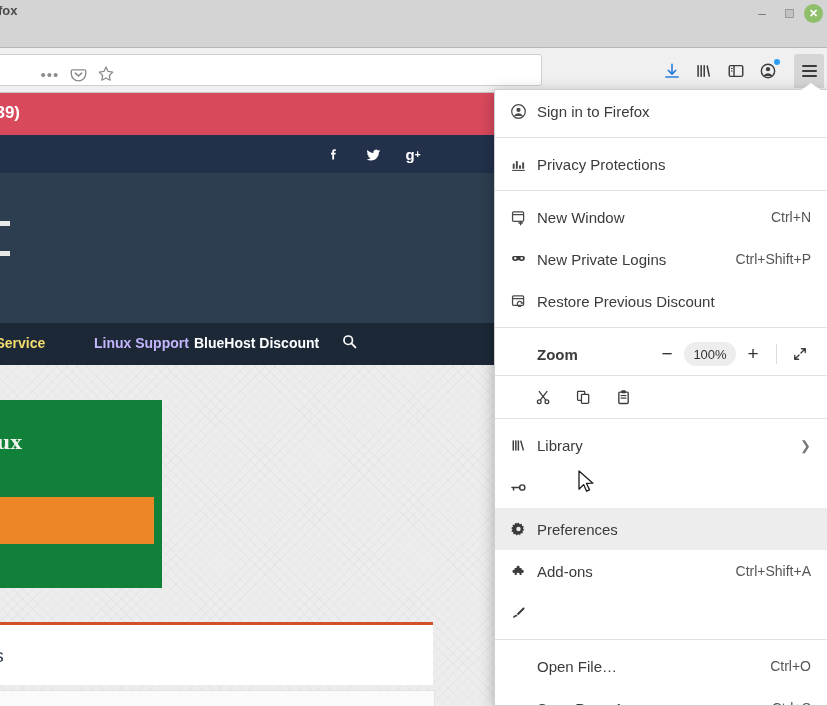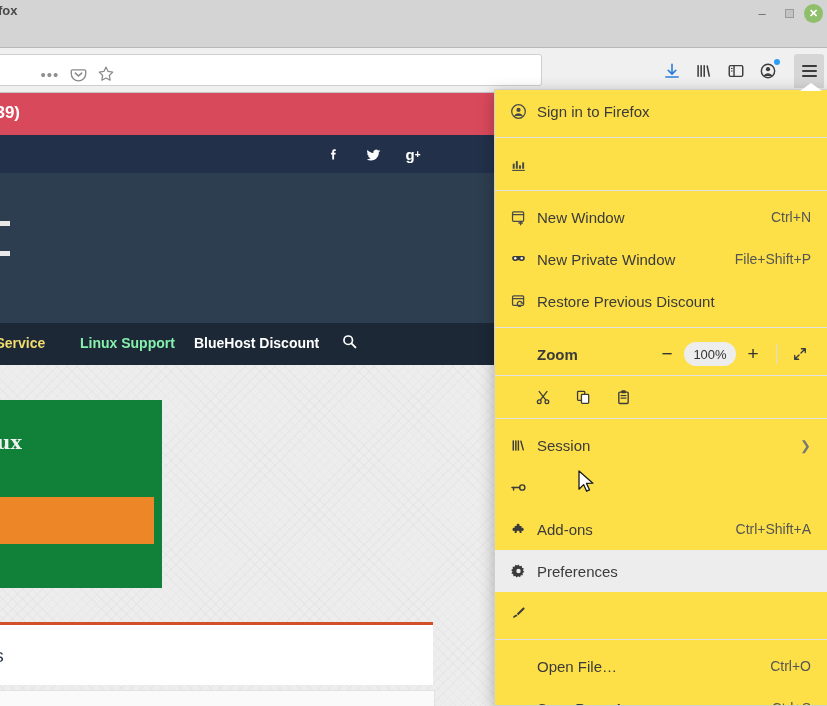--- a/index.html
+++ b/index.html
@@ -120,21 +120,21 @@
   #hero-bars span{display:block;width:16px;height:5px;background:#e8e8e8;margin-bottom:25px;}
   #navmenu{
     position:absolute;left:0;top:230px;width:495px;height:42px;
     background:#1c2836;
   }
   .nav-link{
     position:absolute;top:12px;
     font-size:14px;font-weight:bold;white-space:nowrap;
   }
   #nav-1{left:-17px;color:#f2dd6e;}
-  #nav-2{left:80px;color:#86efac;}
+  #nav-2{left:94px;color:#c4b5fd;}
   #nav-3{left:194px;color:#ffffff;}
   #nav-search{left:341px;top:10px;color:#ffffff;font-size:16px;font-weight:bold;}
 
   #ad-box{
     position:absolute;left:-160px;top:307px;width:322px;height:188px;
     background:#118039;
   }
   #ad-line1{
     position:absolute;left:24px;top:30px;width:300px;
     color:#eef3ee;font-family:"DejaVu Serif", serif;font-weight:bold;font-size:19px;
@@ -158,21 +158,21 @@
     font-size:19px;color:#2c3e50;
   }
   #card2{
     position:absolute;left:-120px;top:597px;width:553px;height:40px;
     background:#fafafa;border:1px solid #e3e3e3;
   }
 
   
   #menu-panel{
     position:absolute;left:494px;top:89px;width:333px;height:617px;
-    background:#fde047;
+    background:#ffffff;
     border:1px solid #cfcfcf;
     border-right:none;
     box-shadow:0 3px 14px rgba(0,0,0,.28);
     box-sizing:border-box;
     overflow:hidden;
   }
   #menu-arrow{
     position:absolute;left:800px;top:83px;
     width:0;height:0;
     border-left:11px solid transparent;
@@ -359,20 +359,21 @@
   <div class="mi">
     <span class="mi-ico">
       <svg width="17" height="17" viewBox="0 0 20 20">
           <rect x="3.2" y="9" width="2.3" height="6" fill="#4a4a4a"></rect>
           <rect x="6.9" y="6" width="2.3" height="9" fill="#4a4a4a"></rect>
           <rect x="10.6" y="11" width="2.3" height="4" fill="#4a4a4a"></rect>
           <rect x="14.3" y="7.5" width="2.3" height="7.5" fill="#4a4a4a"></rect>
           <rect x="2.6" y="16.3" width="14.8" height="1.3" fill="#4a4a4a"></rect>
         </svg>
     </span>
+    <span class="mi-label">Privacy Protections</span>
   </div>
   <div class="sep"></div>
 
   <div class="mi">
     <span class="mi-ico">
       <svg width="17" height="17" viewBox="0 0 20 20">
           <rect x="3" y="3.5" width="13" height="11" rx="1.2" fill="none" stroke="#4a4a4a" stroke-width="1.5"></rect>
           <line x1="3" y1="6.6" x2="16" y2="6.6" stroke="#4a4a4a" stroke-width="1.5"></line>
           <path d="M12.5 14.5v4M10.5 16.5h4" stroke="#4a4a4a" stroke-width="1.6" stroke-linecap="round"></path>
         </svg>
@@ -381,22 +382,22 @@
     <span class="mi-shortcut">Ctrl+N</span>
   </div>
   <div class="mi">
     <span class="mi-ico">
       <svg width="17" height="17" viewBox="0 0 20 20">
           <path d="M2.5 8.2c0-1.3 1-2.2 2.3-2.2h10.4c1.3 0 2.3.9 2.3 2.2 0 2-1.4 3.6-3.4 3.6-1.6 0-2.4-.9-4.1-.9s-2.5.9-4.1.9C3.9 11.8 2.5 10.2 2.5 8.2z" fill="#3b3b3b"></path>
           <circle cx="6.2" cy="8.5" r="1.4" fill="#fff"></circle>
           <circle cx="13.8" cy="8.5" r="1.4" fill="#fff"></circle>
         </svg>
     </span>
-    <span class="mi-label">New Private Window</span>
-    <span class="mi-shortcut">File+Shift+P</span>
+    <span class="mi-label">New Private Logins</span>
+    <span class="mi-shortcut">Ctrl+Shift+P</span>
   </div>
   <div class="mi">
     <span class="mi-ico">
       <svg width="17" height="17" viewBox="0 0 20 20">
           <rect x="3" y="3.5" width="13" height="11" rx="1.2" fill="none" stroke="#4a4a4a" stroke-width="1.5"></rect>
           <line x1="3" y1="6.6" x2="16" y2="6.6" stroke="#4a4a4a" stroke-width="1.5"></line>
           <path d="M13 15.5a3 3 0 1 1 1.6-2.7" fill="none" stroke="#4a4a4a" stroke-width="1.5"></path>
           <path d="M13.2 10.2l1.6 1.8-2.4.4z" fill="#4a4a4a"></path>
         </svg>
     </span>
@@ -451,49 +452,49 @@
 
   <div class="mi" style="margin-top:5px;">
     <span class="mi-ico">
       <svg width="17" height="17" viewBox="0 0 20 20">
           <rect x="3" y="4" width="1.7" height="12" fill="#3b3b3b"></rect>
           <rect x="6" y="4" width="1.7" height="12" fill="#3b3b3b"></rect>
           <rect x="9" y="4" width="1.7" height="12" fill="#3b3b3b"></rect>
           <path d="M12.6 4.3l3.2 11.4" stroke="#3b3b3b" stroke-width="1.7"></path>
         </svg>
     </span>
-    <span class="mi-label">Session</span>
+    <span class="mi-label">Library</span>
     <span class="mi-chevron">❯</span>
   </div>
   <div class="mi">
     <span class="mi-ico">
       <svg width="17" height="17" viewBox="0 0 20 20">
           <circle cx="14.4" cy="10" r="3.1" fill="none" stroke="#3b3b3b" stroke-width="1.7"></circle>
           <line x1="2.4" y1="10" x2="11.3" y2="10" stroke="#3b3b3b" stroke-width="1.9" stroke-linecap="round"></line>
           <line x1="4.2" y1="10" x2="4.2" y2="13" stroke="#3b3b3b" stroke-width="1.7" stroke-linecap="round"></line>
         </svg>
     </span>
   </div>
+  <div class="mi highlight">
+    <span class="mi-ico">
+      <svg width="17" height="17" viewBox="0 0 20 20">
+          <path d="M10 1.8l1.4 2 2.4-.6.3 2.4 2.3.9-1.2 2.1 1.6 1.9-2 1.4.3 2.4-2.4.2-.9 2.3-2.1-1.2-2 1.6-1.3-2-2.4.3-.2-2.4-2.3-.9L3 10.2 1.4 8.3l2-1.4-.3-2.4 2.4-.2.9-2.3L8.5 3z" fill="#3b3b3b"></path>
+          <circle cx="10" cy="9.5" r="2.6" fill="#ededed"></circle>
+        </svg>
+    </span>
+    <span class="mi-label">Preferences</span>
+  </div>
   <div class="mi">
     <span class="mi-ico">
       <svg width="17" height="17" viewBox="0 0 20 20">
           <path d="M8.2 2.4c1.1 0 2 .8 2 1.8 0 .4-.2.7-.2 1h2.6v2.7c.3 0 .6-.2 1-.2 1 0 1.8.9 1.8 2s-.8 2-1.8 2c-.4 0-.7-.2-1-.2v2.7h-2.6c0-.3.2-.6.2-1 0-1-.9-1.8-2-1.8s-2 .8-2 1.8c0 .4.2.7.2 1H3.8v-2.7c-.3 0-.6.2-1 .2-1 0-1.8-.9-1.8-2s.8-2 1.8-2c.4 0 .7.2 1 .2V5.2h2.6c0-.3-.2-.6-.2-1 0-1 .9-1.8 2-1.8z" transform="translate(2,1) scale(0.92)" fill="#3b3b3b"></path>
         </svg>
     </span>
     <span class="mi-label">Add-ons</span>
     <span class="mi-shortcut">Ctrl+Shift+A</span>
-  </div>
-  <div class="mi highlight">
-    <span class="mi-ico">
-      <svg width="17" height="17" viewBox="0 0 20 20">
-          <path d="M10 1.8l1.4 2 2.4-.6.3 2.4 2.3.9-1.2 2.1 1.6 1.9-2 1.4.3 2.4-2.4.2-.9 2.3-2.1-1.2-2 1.6-1.3-2-2.4.3-.2-2.4-2.3-.9L3 10.2 1.4 8.3l2-1.4-.3-2.4 2.4-.2.9-2.3L8.5 3z" fill="#3b3b3b"></path>
-          <circle cx="10" cy="9.5" r="2.6" fill="#ededed"></circle>
-        </svg>
-    </span>
-    <span class="mi-label">Preferences</span>
   </div>
   <div class="mi">
     <span class="mi-ico">
       <svg width="17" height="17" viewBox="0 0 20 20">
           <path d="M16.8 3.2c-.5-.5-1.2-.5-1.7 0L8 10.4l1.7 1.7 7.1-7.2c.5-.5.5-1.2 0-1.7z" fill="#3b3b3b"></path>
           <path d="M7.3 11.1l1.7 1.7-3.1 1.3-1.4 1.4c-.6-.8-.9-1.6-.6-2.4z" fill="#3b3b3b"></path>
         </svg>
     </span>
   </div>
   <div class="sep"></div>

